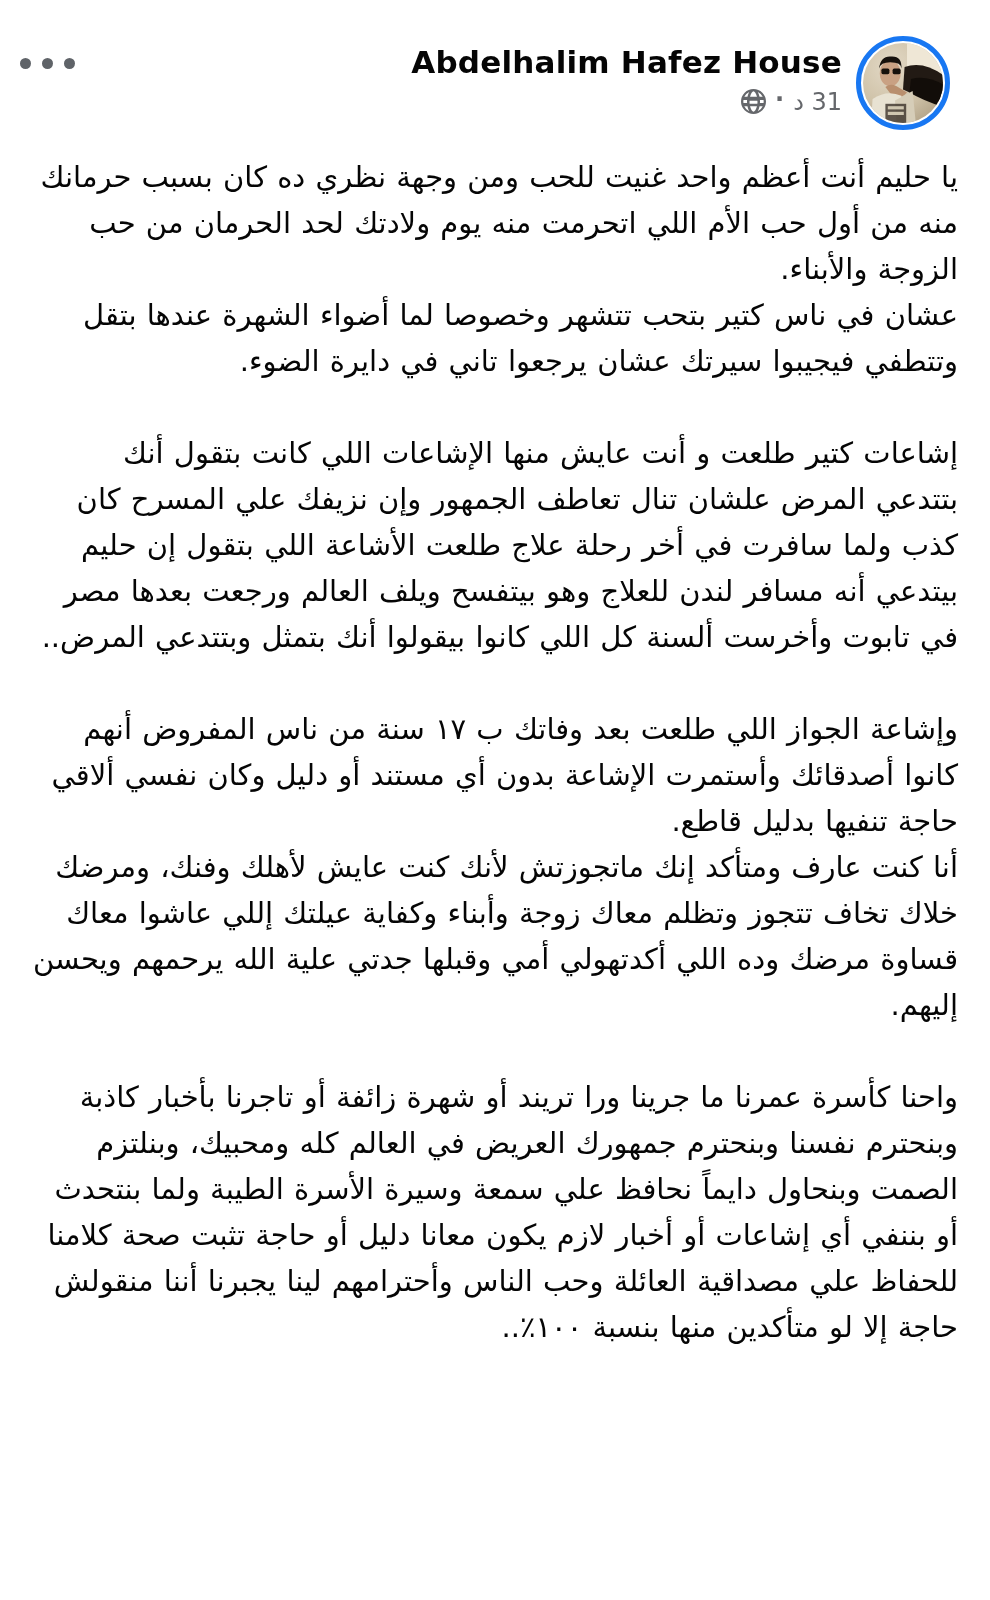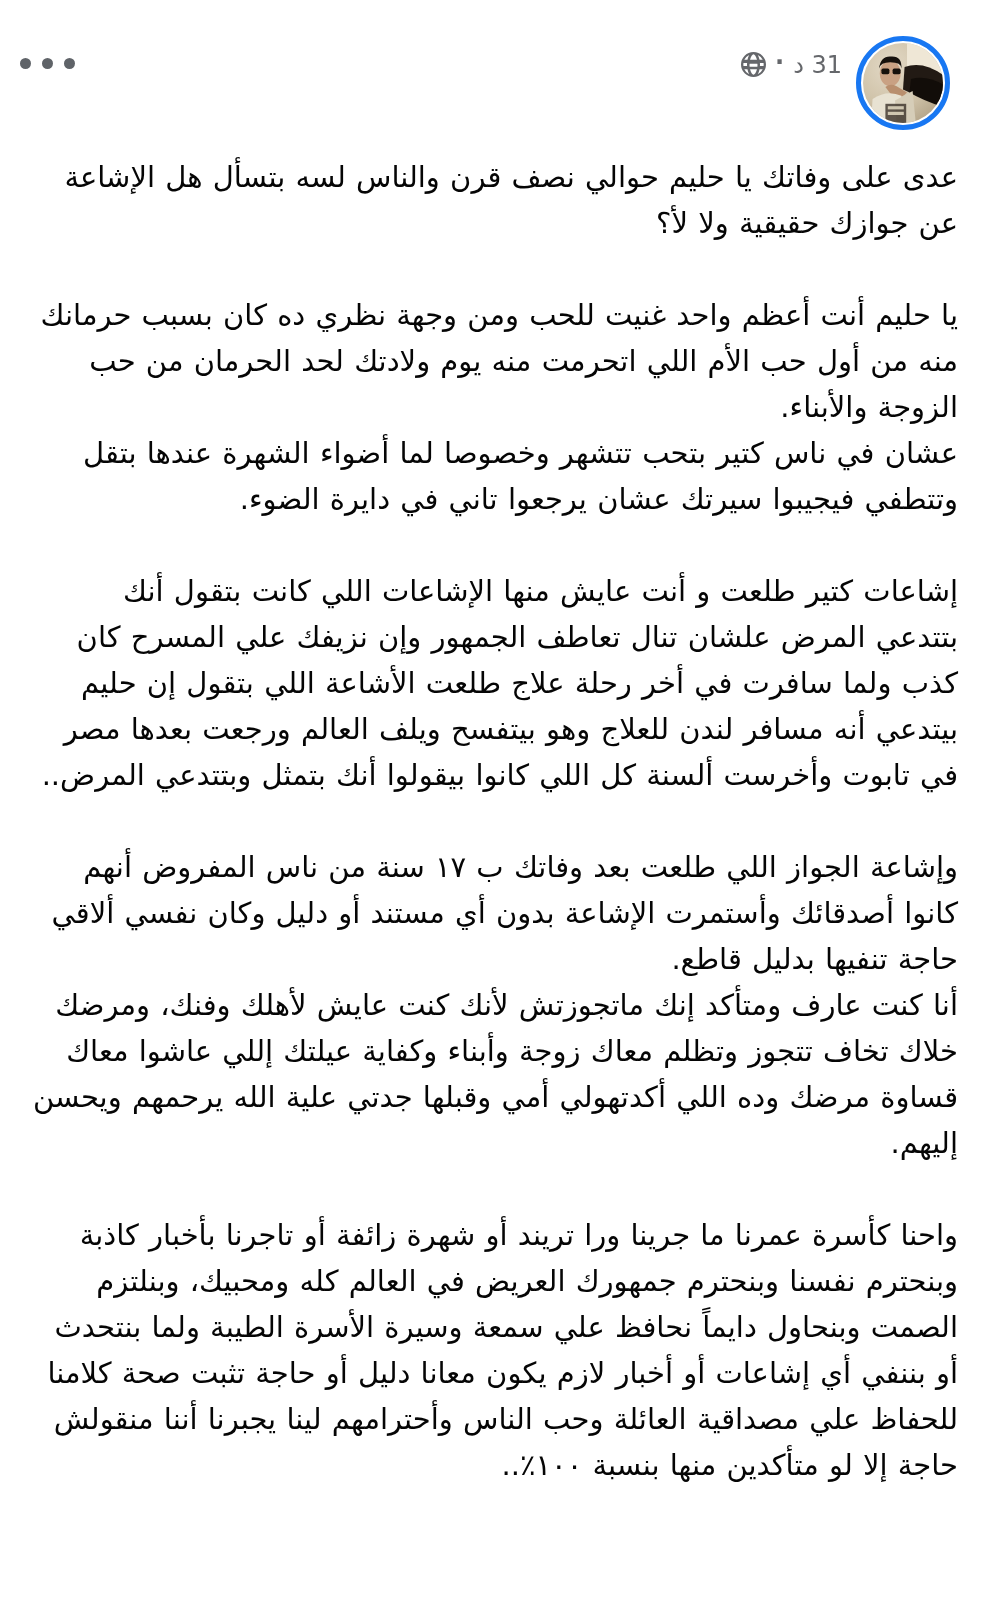--- a/index.html
+++ b/index.html
@@ -131,40 +131,40 @@
         <path d="M28 55 Q34 50 42 54 L55 62 Q48 70 38 68 Z" fill="#b98f6e"></path>
         <path d="M12 70 Q30 58 48 66 L52 100 L10 100 Z" fill="#e8e2d2"></path>
         <path d="M40 72 L62 60 L66 100 L42 100 Z" fill="#d6cdb8"></path>
         <rect x="28" y="76" width="26" height="24" fill="#3a3128" opacity="0.8"></rect>
         <rect x="31" y="79" width="20" height="4" fill="#cfc6b0"></rect>
         <rect x="31" y="86" width="20" height="4" fill="#cfc6b0"></rect>
       </svg>
     </div>
 
     <div class="header-text">
+      <div class="post-title">Abdelhalim Hafez House</div>
       <div class="post-meta">
         <span>31 د</span>
         <span class="meta-dot">·</span>
         <span class="globe-icon">
           <svg viewBox="0 0 16 16" fill="#65676B" aria-hidden="true">
             <path d="M8 0a8 8 0 1 0 0 16A8 8 0 0 0 8 0zm5.9 5h-2.02a12.1 12.1 0 0 0-1.1-3.16A6.53 6.53 0 0 1 13.9 5zM8 1.5c.72 0 1.68 1.33 2.22 3.5H5.78C6.32 2.83 7.28 1.5 8 1.5zM1.5 8c0-.35.03-.68.08-1h2.33c-.05.33-.08.66-.08 1s.03.67.08 1H1.58A6.6 6.6 0 0 1 1.5 8zm.6 3h2.02c.26 1.2.65 2.28 1.1 3.16A6.53 6.53 0 0 1 2.1 11zm2.02-6H2.1a6.53 6.53 0 0 1 3.12-3.16c-.45.88-.84 1.96-1.1 3.16zM8 14.5c-.72 0-1.68-1.33-2.22-3.5h4.44c-.54 2.17-1.5 3.5-2.22 3.5zm2.46-5H5.54c-.06-.32-.09-.65-.09-1s.03-.68.09-1h4.92c.06.32.09.65.09 1s-.03.68-.09 1zm.32 4.66c.45-.88.84-1.96 1.1-3.16h2.02a6.53 6.53 0 0 1-3.12 3.16zM12.09 9c.05-.33.08-.66.08-1s-.03-.67-.08-1h2.33c.05.32.08.65.08 1s-.03.68-.08 1h-2.33z"></path>
           </svg>
         </span>
       </div>
     </div>
 
     <button class="menu-button" aria-label="menu">
       <i></i>
       <i></i>
       <i></i>
     </button>
   </header>
 
   <main class="post-body">
-    <p>عدى على وفاتك يا حليم حوالي نصف قرن والناس لسه بتسأل هل الإشاعة عن جوازك حقيقية ولا لأ؟</p>
     <p>يا حليم أنت أعظم واحد غنيت للحب ومن وجهة نظري ده كان بسبب حرمانك منه من أول حب الأم اللي اتحرمت منه يوم ولادتك لحد الحرمان من حب الزوجة والأبناء.
 عشان في ناس كتير بتحب تتشهر وخصوصا لما أضواء الشهرة عندها بتقل وتتطفي فيجيبوا سيرتك عشان يرجعوا تاني في دايرة الضوء.</p>
     <p>إشاعات كتير طلعت و أنت عايش منها الإشاعات اللي كانت بتقول أنك بتتدعي المرض علشان تنال تعاطف الجمهور وإن نزيفك علي المسرح كان كذب ولما سافرت في أخر رحلة علاج طلعت الأشاعة اللي بتقول إن حليم بيتدعي أنه مسافر لندن للعلاج وهو بيتفسح ويلف العالم ورجعت بعدها مصر في تابوت وأخرست ألسنة كل اللي كانوا بيقولوا أنك بتمثل وبتتدعي المرض..</p>
     <p>وإشاعة الجواز اللي طلعت بعد وفاتك ب ١٧ سنة من ناس المفروض أنهم كانوا أصدقائك وأستمرت الإشاعة بدون أي مستند أو دليل وكان نفسي ألاقي حاجة تنفيها بدليل قاطع.
 أنا كنت عارف ومتأكد إنك ماتجوزتش لأنك كنت عايش لأهلك وفنك، ومرضك خلاك تخاف تتجوز وتظلم معاك زوجة وأبناء وكفاية عيلتك إللي عاشوا معاك قساوة مرضك وده اللي أكدتهولي أمي وقبلها جدتي علية الله يرحمهم ويحسن إليهم.</p>
     <p>واحنا كأسرة عمرنا ما جرينا ورا تريند أو شهرة زائفة أو تاجرنا بأخبار كاذبة وبنحترم نفسنا وبنحترم جمهورك العريض في العالم كله ومحبيك، وبنلتزم الصمت وبنحاول دايماً نحافظ علي سمعة وسيرة الأسرة الطيبة ولما بنتحدث أو بننفي أي إشاعات أو أخبار لازم يكون معانا دليل أو حاجة تثبت صحة كلامنا للحفاظ علي مصداقية العائلة وحب الناس وأحترامهم لينا يجبرنا أننا منقولش حاجة إلا لو متأكدين منها بنسبة ١٠٠٪..</p>
   </main>
 
 </div>
 

